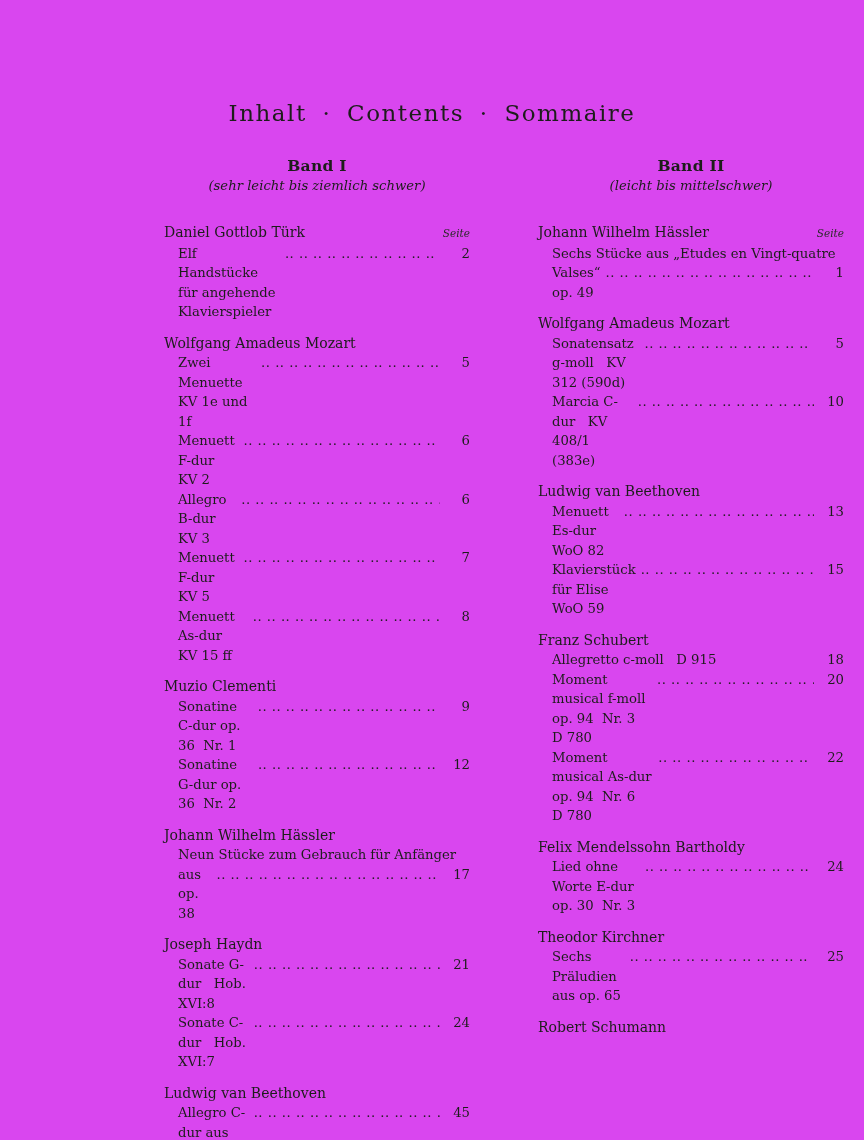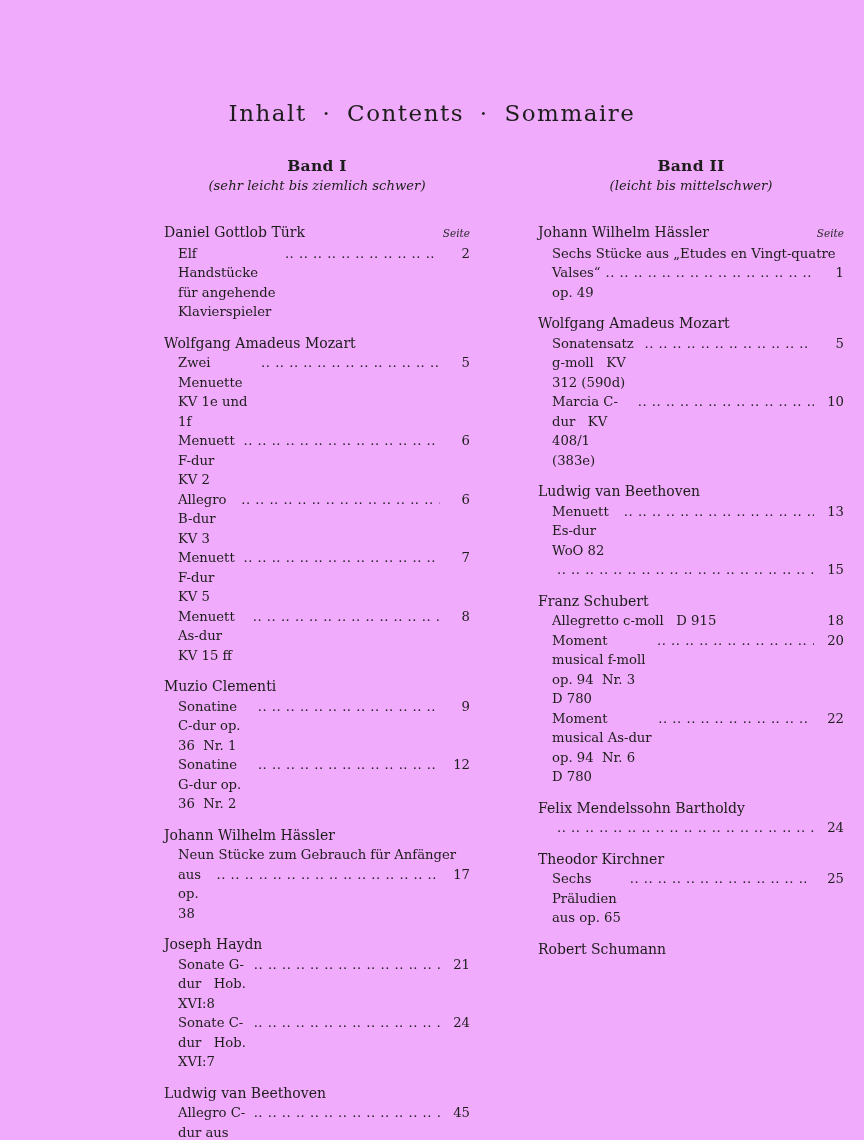--- a/index.html
+++ b/index.html
@@ -4,21 +4,21 @@
 <style>
   html, body {
     margin: 0;
     padding: 0;
     background: #ffffff;
   }
   .page {
     position: relative;
     width: 864px;
     height: 1140px;
-    background: #f0abfc;
+    background: #d946ef;
     color: #1d1d1b;
     font-family: "DejaVu Serif", "Liberation Serif", serif;
     overflow: hidden;
   }
   .title {
     margin-top: 100px;
     text-align: center;
     font-size: 23px;
     letter-spacing: 1.5px;
     word-spacing: 7px;
@@ -241,20 +241,21 @@
           <div class="section">
             <div class="composer-row">
               <span class="composer-name">Ludwig van Beethoven</span>
             </div>
             <div class="entry">
               <span class="entry-title">Menuett Es-dur WoO 82</span>
               <span class="leader"></span>
               <span class="pagenum">13</span>
             </div>
             <div class="entry">
+              <span class="entry-title">Klavierstück für Elise WoO 59</span>
               <span class="leader"></span>
               <span class="pagenum">15</span>
             </div>
           </div>
           <div class="section">
             <div class="composer-row">
               <span class="composer-name">Franz Schubert</span>
             </div>
             <div class="entry no-leader">
               <span class="entry-title">Allegretto c-moll   D 915</span>
@@ -270,20 +271,21 @@
               <span class="entry-title">Moment musical As-dur op. 94  Nr. 6   D 780</span>
               <span class="leader"></span>
               <span class="pagenum">22</span>
             </div>
           </div>
           <div class="section">
             <div class="composer-row">
               <span class="composer-name">Felix Mendelssohn Bartholdy</span>
             </div>
             <div class="entry">
+              <span class="entry-title">Lied ohne Worte E-dur op. 30  Nr. 3</span>
               <span class="leader"></span>
               <span class="pagenum">24</span>
             </div>
           </div>
           <div class="section">
             <div class="composer-row">
               <span class="composer-name">Theodor Kirchner</span>
             </div>
             <div class="entry">
               <span class="entry-title">Sechs Präludien aus op. 65</span>

